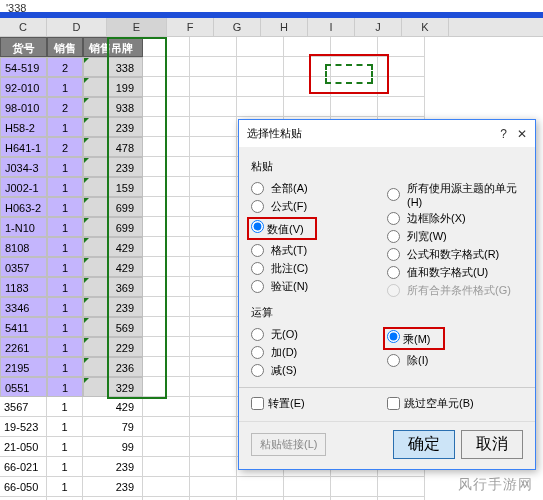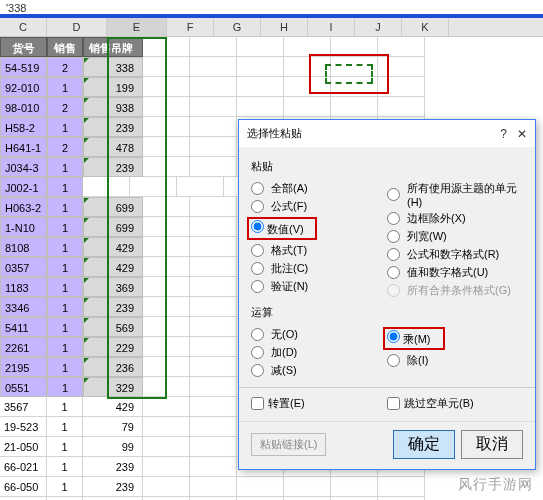--- a/index.html
+++ b/index.html
@@ -1,18 +1,18 @@
 <!DOCTYPE html>
 <html><head>
 <meta charset="utf-8">
 <style>
 * { box-sizing: border-box; margin: 0; padding: 0; }
 body { font-family: "Microsoft YaHei", SimSun, sans-serif; font-size: 11px; background: #fff; width: 543px; height: 500px; overflow: hidden; position: relative; }
 
-.formula-bar { background: #fff; border-bottom: 4px solid #1d4ed8; padding: 2px 6px; font-size: 11px; color: #333; height: 18px; }
+.formula-bar { background: #fff; border-bottom: 6px solid #1d4ed8; padding: 2px 6px; font-size: 11px; color: #333; height: 18px; }
 
 .sheet-area { position: relative; }
 
 .col-headers { display: flex; background: #e6e6e6; border-bottom: 1px solid #ccc; }
 .col-h { border-right: 1px solid #ccc; text-align: center; padding: 3px 0; font-size: 11px; color: #333; background: #e6e6e6; }
 .col-h.sel { background: #d4d4d4; }
 .col-h.c { width: 47px; }
 .col-h.d { width: 60px; }
 .col-h.e { width: 60px; }
 .col-h.rest { width: 47px; }
@@ -160,20 +160,21 @@
           <div class="cell rest"></div>
           <div class="cell rest"></div>
           <div class="cell rest"></div>
           <div class="cell rest"></div>
           <div class="cell rest"></div>
           <div class="cell rest"></div>
         </div>
         <div class="row">
           <div class="cell c data-d">J002-1</div>
           <div class="cell d data-d">1</div>
+          <div class="cell e data-e">159</div>
           <div class="cell rest"></div>
           <div class="cell rest"></div>
           <div class="cell rest"></div>
           <div class="cell rest"></div>
           <div class="cell rest"></div>
           <div class="cell rest"></div>
         </div>
         <div class="row">
           <div class="cell c data-d">H063-2</div>
           <div class="cell d data-d">1</div>

